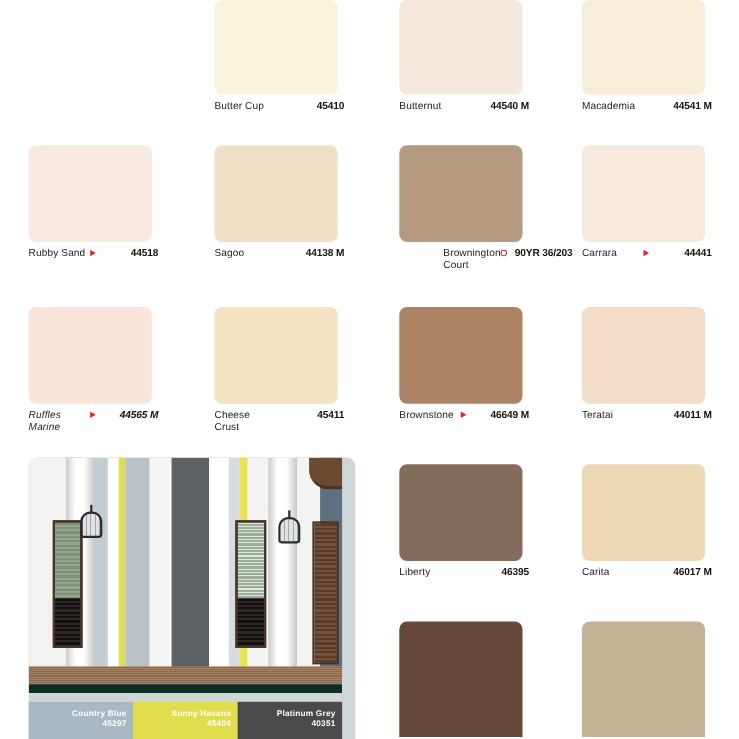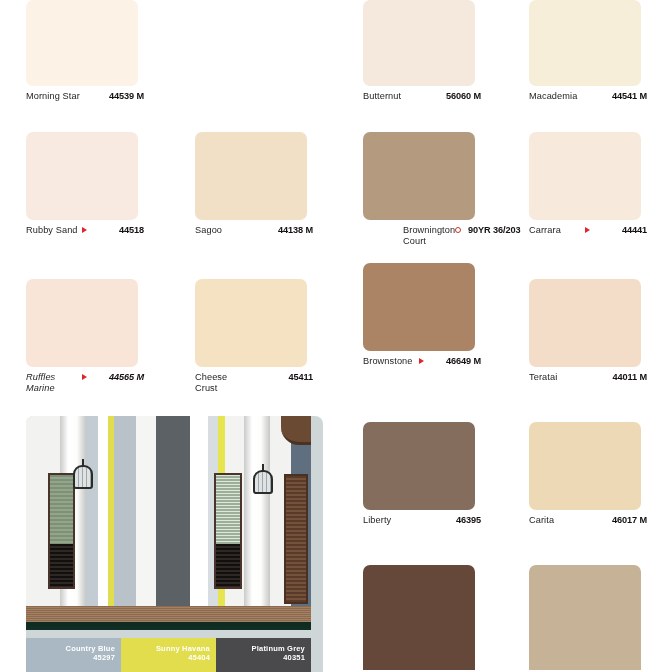--- a/index.html
+++ b/index.html
@@ -232,34 +232,34 @@
     letter-spacing: 0.2px;
     line-height: 9px;
   }
 </style>
 </head>
 <body>
 
 <div class="page">
 
   <div class="grid">
-      <div class="cell" style="left: 26px; top: 0px;">
-        <div class="chip" style="background: rgb(253, 242, 230); height: 86px;"></div>
-        <div class="cap">
-          <span class="nm">Morning Star</span>
-          <span class="mid"></span>
-          <span class="code">44539 M</span>
+      <div class="cell" style="left: 195px; top: 0px;">
+        <div class="chip" style="background: rgb(249, 243, 219); height: 86px;"></div>
+        <div class="cap">
+          <span class="nm">Butter Cup</span>
+          <span class="mid"></span>
+          <span class="code">45410</span>
         </div>
       </div>
       <div class="cell" style="left: 363px; top: 0px;">
         <div class="chip" style="background: rgb(244, 233, 220); height: 86px;"></div>
         <div class="cap">
           <span class="nm">Butternut</span>
           <span class="mid"></span>
-          <span class="code">56060 M</span>
+          <span class="code">44540 M</span>
         </div>
       </div>
       <div class="cell" style="left: 529px; top: 0px;">
         <div class="chip" style="background: rgb(246, 238, 217); height: 86px;"></div>
         <div class="cap">
           <span class="nm">Macademia</span>
           <span class="mid"></span>
           <span class="code">44541 M</span>
         </div>
       </div>
@@ -304,21 +304,21 @@
         </div>
       </div>
       <div class="cell" style="left: 195px; top: 279px;">
         <div class="chip" style="background: rgb(245, 226, 194); height: 88px;"></div>
         <div class="cap">
           <span class="nm">Cheese Crust</span>
           <span class="mid"></span>
           <span class="code">45411</span>
         </div>
       </div>
-      <div class="cell" style="left: 363px; top: 263px;">
+      <div class="cell" style="left: 363px; top: 279px;">
         <div class="chip" style="background: rgb(171, 132, 101); height: 88px;"></div>
         <div class="cap">
           <span class="nm">Brownstone</span>
           <span class="mid"><i class="tri"></i></span>
           <span class="code">46649 M</span>
         </div>
       </div>
       <div class="cell" style="left: 529px; top: 279px;">
         <div class="chip" style="background: rgb(243, 221, 200); height: 88px;"></div>
         <div class="cap">

